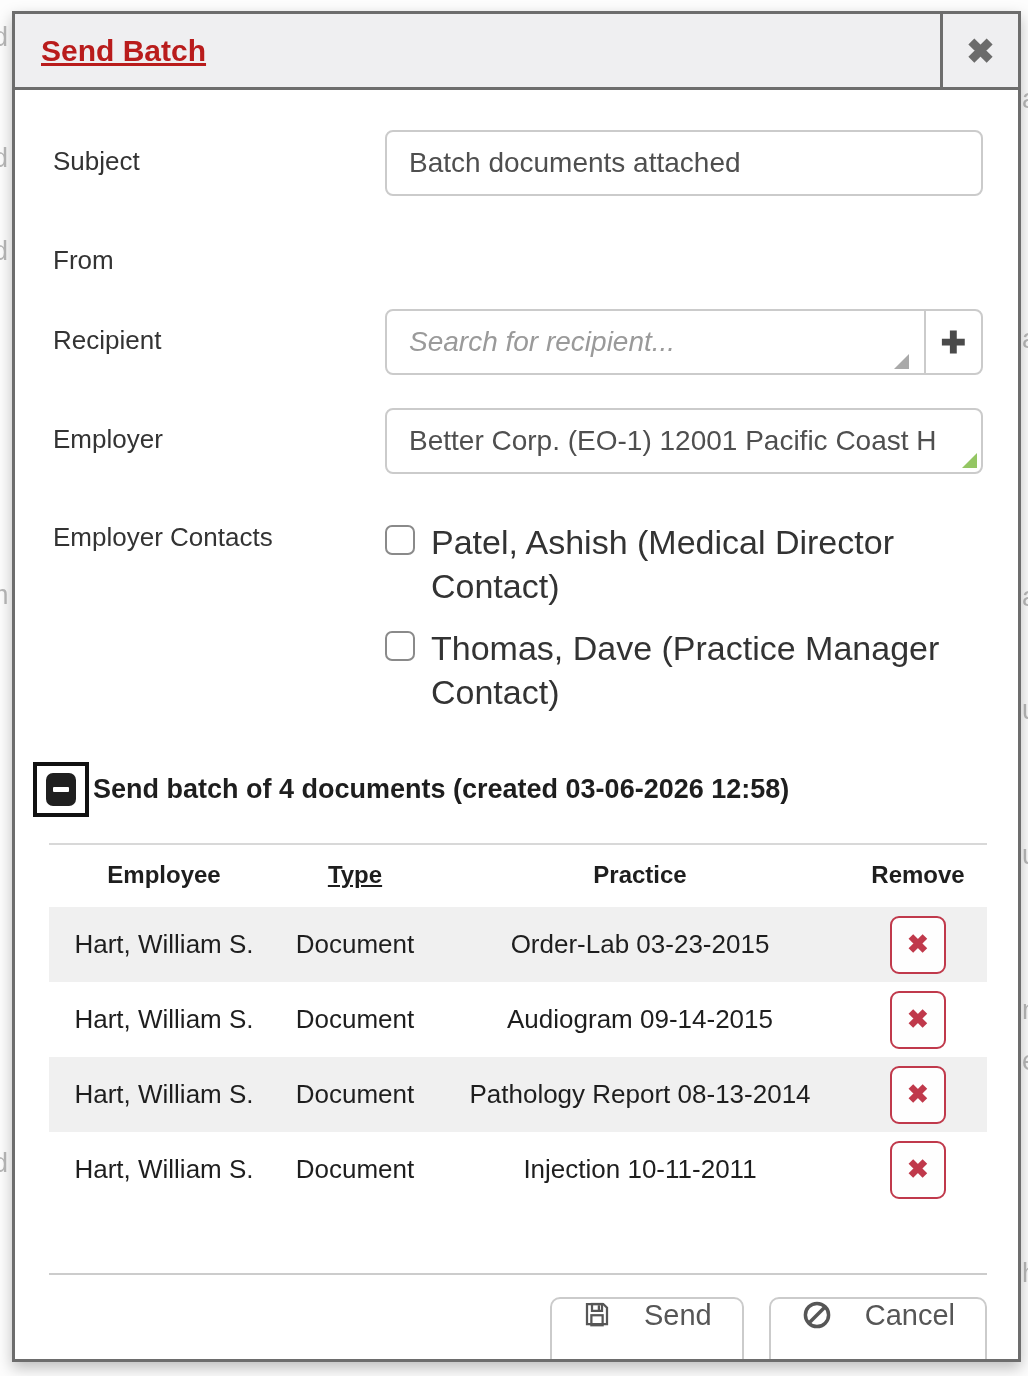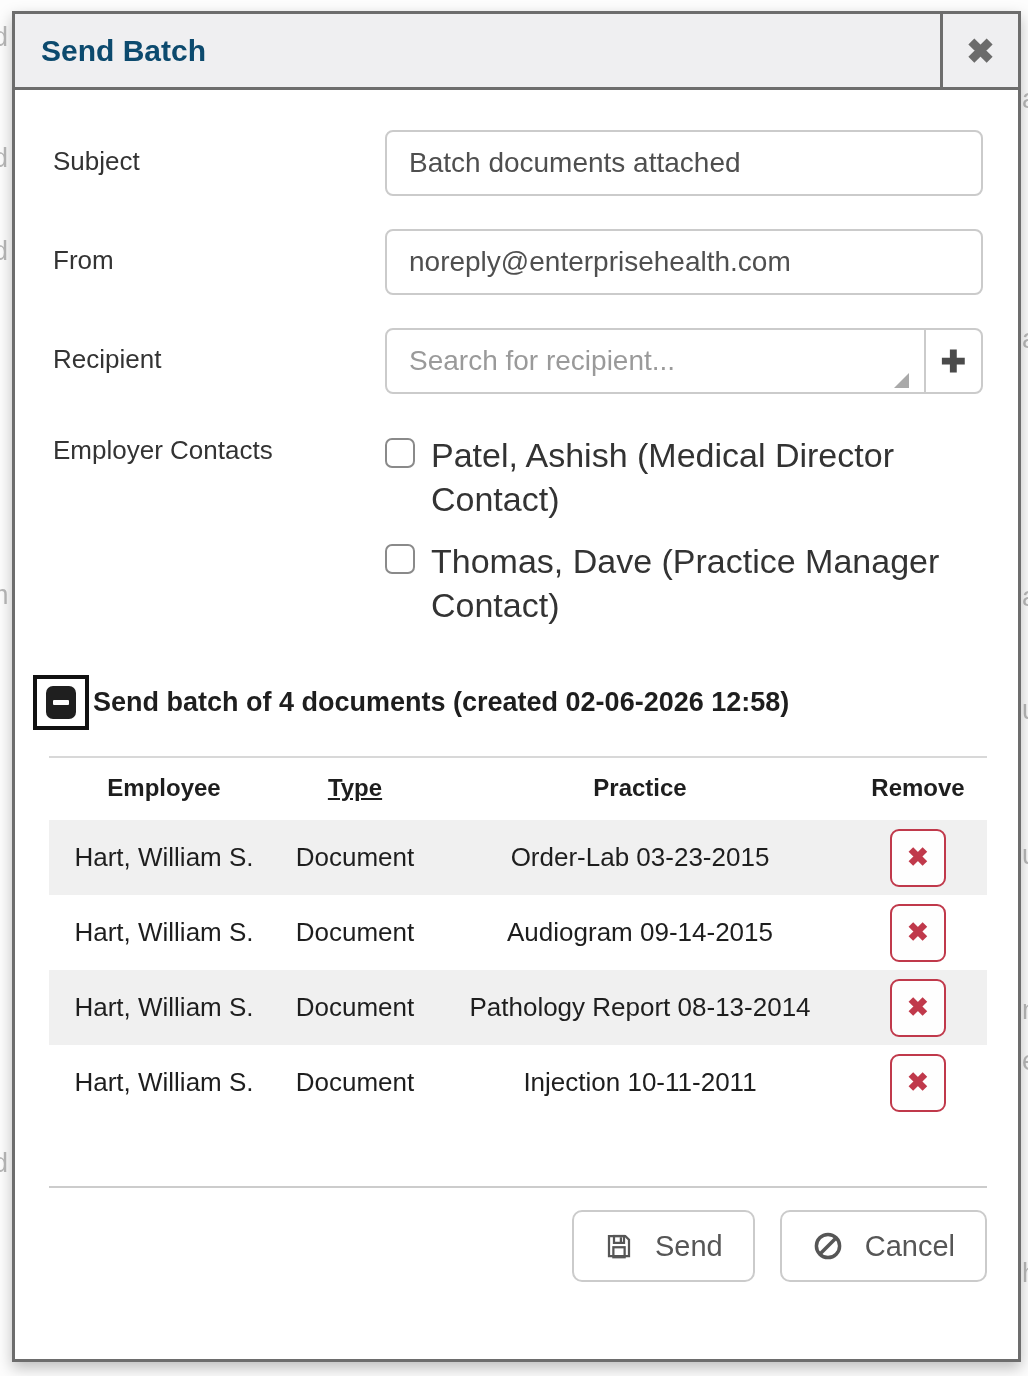--- a/index.html
+++ b/index.html
@@ -27,21 +27,21 @@
   }
   .modal-header {
     height: 76px; flex: 0 0 76px;
     background: #efeff1;
     border-bottom: 3px solid #6d6d6d;
     display: flex; align-items: stretch;
   }
   .modal-title {
     flex: 1; display: flex; align-items: center;
     padding-left: 26px;
-    font-size: 30px; font-weight: bold; color: #0c4a6e;
+    font-size: 30px; font-weight: bold; color: #b91c1c; text-decoration: underline;
   }
   .modal-close {
     flex: 0 0 78px;
     border-left: 3px solid #6d6d6d;
     display: flex; align-items: center; justify-content: center;
     font-size: 34px; font-weight: bold; color: #6b6b6b;
     cursor: pointer; background: #efeff1;
   }
   .modal-body { flex: 1; padding: 40px 34px 0 34px; overflow: hidden; }
 
@@ -56,21 +56,21 @@
     width: 598px; height: 66px;
     border: 2px solid #cbcbcb; border-radius: 8px;
     font-family: "Liberation Sans", sans-serif;
     font-size: 28px; color: #4f4f4f;
     padding: 0 22px; background: #fff;
     outline: none;
   }
   .text-input::placeholder { color: #9a9a9a; opacity: 1; }
   .input-group { display: flex; width: 598px; position: relative; }
   .input-group .text-input {
-    width: 628px; border-radius: 8px 0 0 8px; border-right: 1px solid #cbcbcb;
+    width: 628px; border-radius: 8px 0 0 8px; border-right: 1px solid #cbcbcb; font-style: italic;
   }
   .add-btn {
     width: 68px; height: 66px;
     border: 2px solid #cbcbcb; border-left: 1px solid #cbcbcb;
     border-radius: 0 8px 8px 0;
     background: #fff; cursor: pointer;
     font-size: 30px; font-weight: bold; color: #4a4a4a;
     display: flex; align-items: center; justify-content: center;
   }
   .resize-corner {
@@ -142,21 +142,21 @@
   
   .footer-divider { border: none; border-top: 2px solid #cccccc; margin: 66px 0 0 0; width: 938px; }
   .modal-footer {
     display: flex; justify-content: flex-end; gap: 25px;
     padding: 22px 5px 0 0; width: 943px;
   }
   .footer-btn {
     height: 72px; padding: 0 30px;
     border: 2px solid #cbcbcb; border-radius: 10px;
     background: #ffffff; cursor: pointer;
-    display: inline-flex; align-items: center; gap: 21px;
+    display: inline-flex; align-items: flex-start; gap: 32px;
     font-family: "Liberation Sans", sans-serif;
     font-size: 29px; color: #565656;
   }
   .footer-btn svg { display: block; }
 </style>
 </head>
 <body>
 
 <div class="backdrop">
   <span class="frag" style="left:-7px;top:22px">d</span>
@@ -187,56 +187,60 @@
 
     <div class="form-row">
       <div class="form-label">Subject</div>
       <div class="field-wrap">
         <input class="text-input" type="text" value="Batch documents attached" style="">
       </div>
     </div>
 
     <div class="form-row">
       <div class="form-label">From</div>
-      <div class="field-wrap">
-        <input class="text-input" type="text" value="noreply@enterprisehealth.com" style="">
-      </div>
     </div>
 
     <div class="form-row">
       <div class="form-label">Recipient</div>
       <div class="input-group">
         <input class="text-input" type="text" placeholder="Search for recipient..." style="">
         <span class="resize-corner resize-gray"></span>
         <button class="add-btn" type="button">
           <span>✚</span>
         </button>
       </div>
     </div>
 
+    <div class="form-row" style="margin-bottom:40px">
+      <div class="form-label">Employer</div>
+      <div class="field-wrap">
+        <input class="text-input" type="text" value="Better Corp. (EO-1) 12001 Pacific Coast H" style="">
+        <span class="resize-corner resize-green"></span>
+      </div>
+    </div>
 
     <div class="form-row" style="margin-bottom:30px">
       <div class="form-label" style="padding-top:8px">Employer Contacts</div>
       <div class="contacts-col">
         <div class="checkbox-row">
           <span class="checkbox"></span>
           <span class="checkbox-label">Patel, Ashish (Medical Director Contact)</span>
         </div>
         <div class="checkbox-row">
           <span class="checkbox"></span>
           <span class="checkbox-label">Thomas, Dave (Practice Manager Contact)</span>
         </div>
       </div>
     </div>
 
     <div class="batch-heading">
       <span class="collapse-box">
         <span class="minus-square"></span>
       </span>
-      <span class="heading-text">Send batch of 4 documents (created 02-06-2026 12:58)</span>
+      <span class="heading-text">Send batch of 4 documents (created 03-06-2026 12:58)</span>
     </div>
 
     <table class="batch-table">
       <thead>
         <tr>
           <th class="col-employee">Employee</th>
           <th class="col-type">Type</th>
           <th class="col-details">Practice</th>
           <th class="col-remove">Remove</th>
         </tr>

